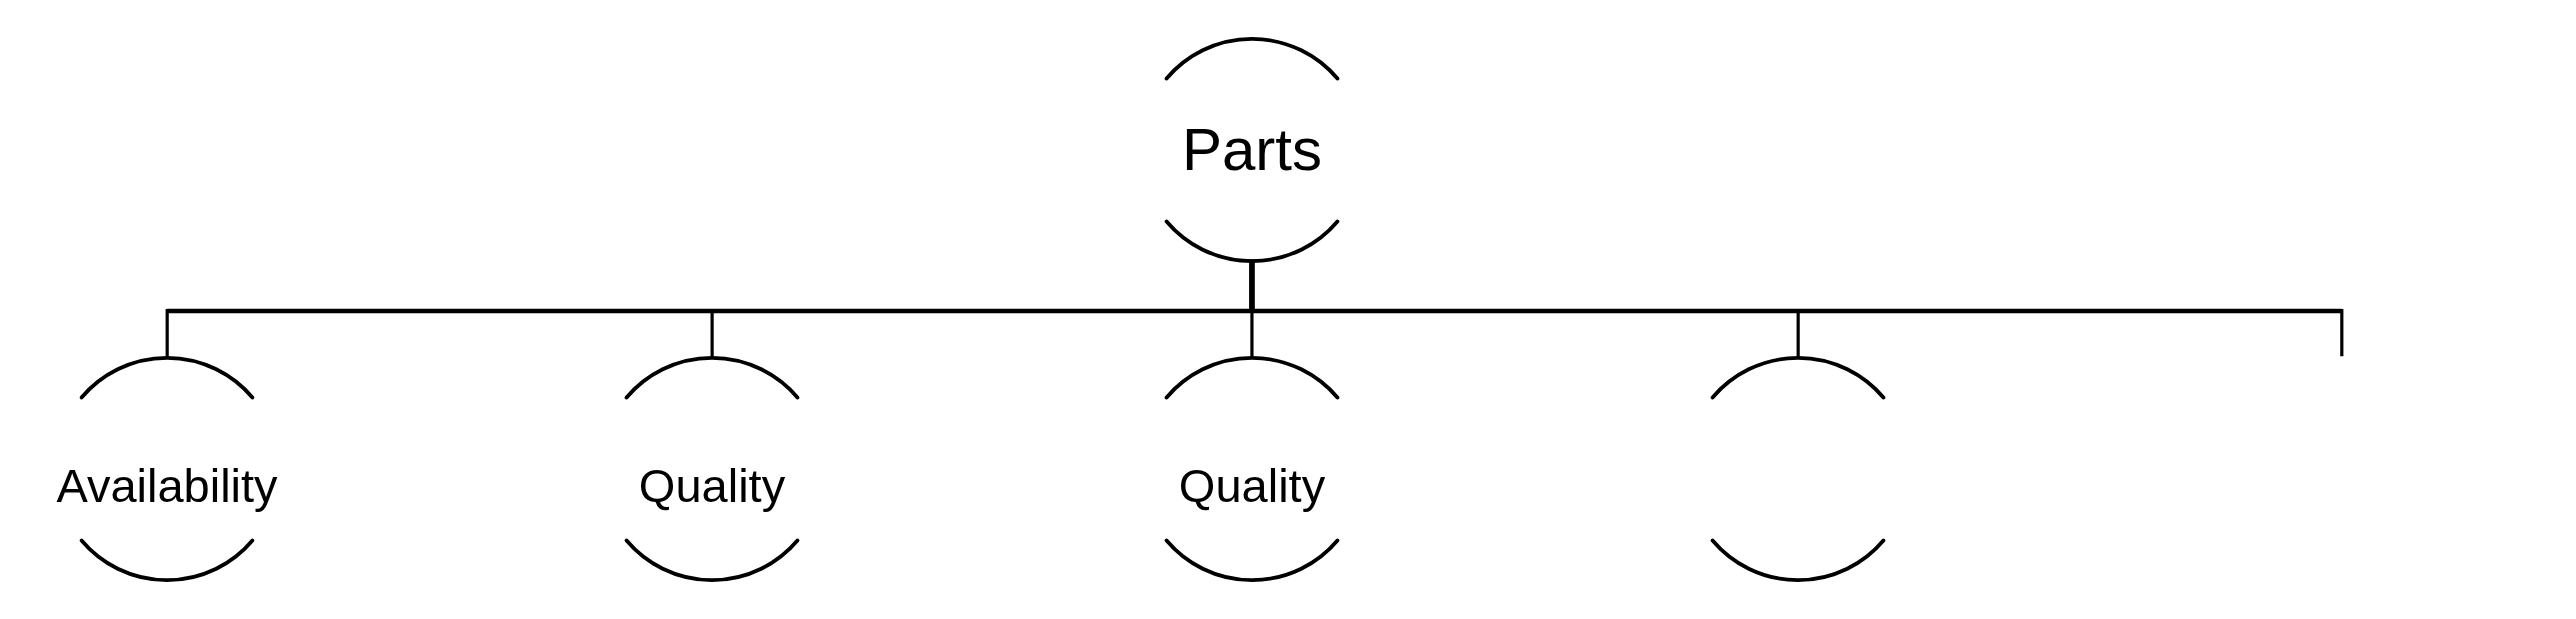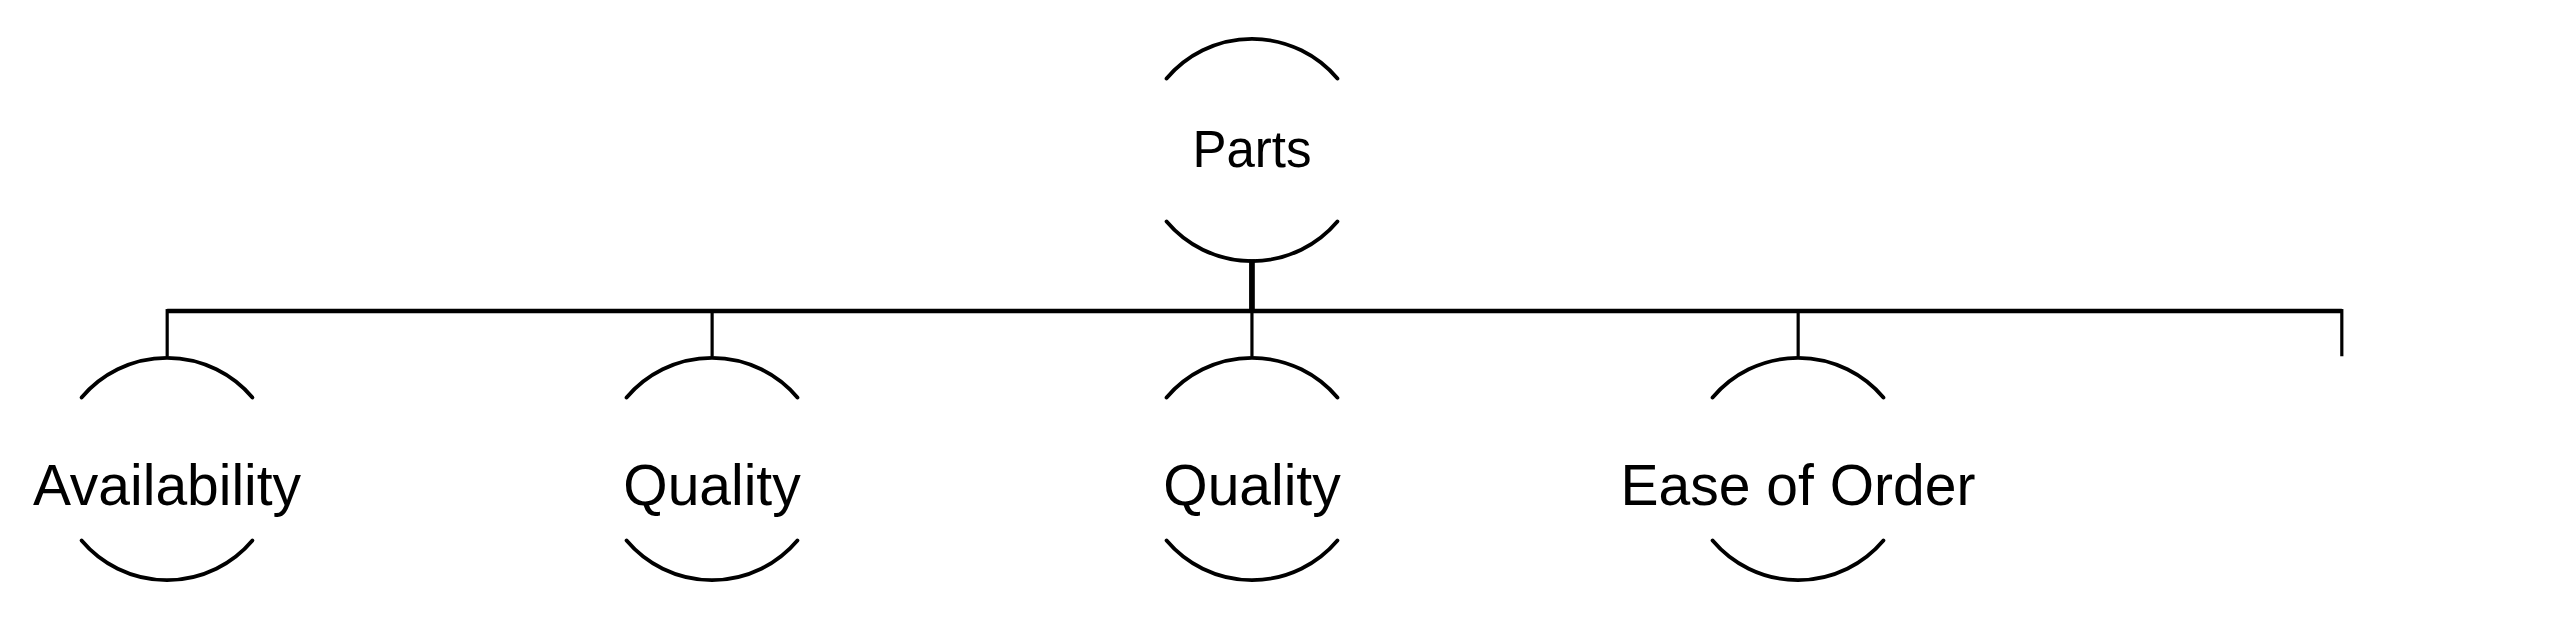--- a/index.html
+++ b/index.html
@@ -42,26 +42,26 @@
   .label {
     position: absolute;
     left: 50%;
     transform: translateX(-50%);
     white-space: nowrap;
     text-align: center;
     color: #000000;
   }
   .root-label {
     top: 89px;
-    font-size: 51px;
+    font-size: 60px;
     line-height: 51px;
   }
   .child-label {
     top: 103px;
-    font-size: 57px;
+    font-size: 47px;
     line-height: 57px;
   }
 </style>
 </head>
 <body>
 
 <div style="position:absolute;left:0;top:0;width:2576px;height:620px;">
 
   <svg class="connectors" width="2576" height="620" viewBox="0 0 4037 971">
     <line x1="262" y1="487" x2="3670" y2="487" stroke-width="7"></line>
@@ -103,18 +103,17 @@
       <path d="M 46.3 291.8 A 175 175 0 0 0 313.7 291.8"></path>
     </svg>
     <div class="label child-label">Quality</div>
   </div>
 
   <div class="node" style="left:1683px;top:354px;">
     <svg class="ring" width="230" height="230" viewBox="0 0 360 360">
       <path d="M 46.3 68.2 A 175 175 0 0 1 313.7 68.2"></path>
       <path d="M 46.3 291.8 A 175 175 0 0 0 313.7 291.8"></path>
     </svg>
-    <div class="label child-label">Ease of Order</div>
   </div>
 
 
 </div>
 
 
 </body></html>

